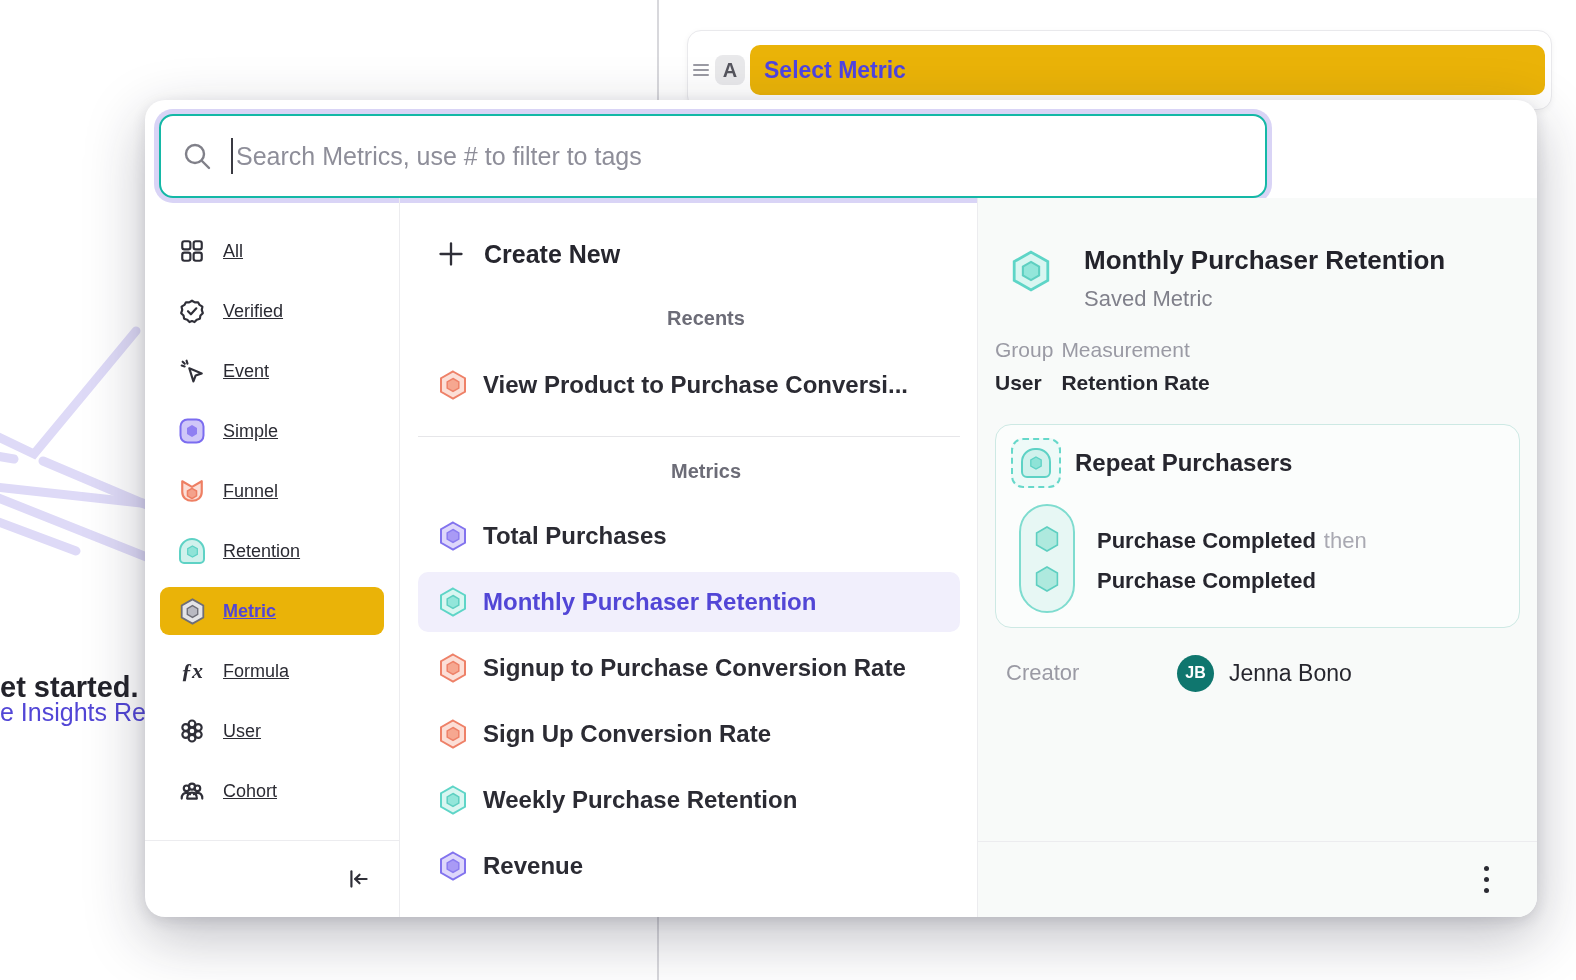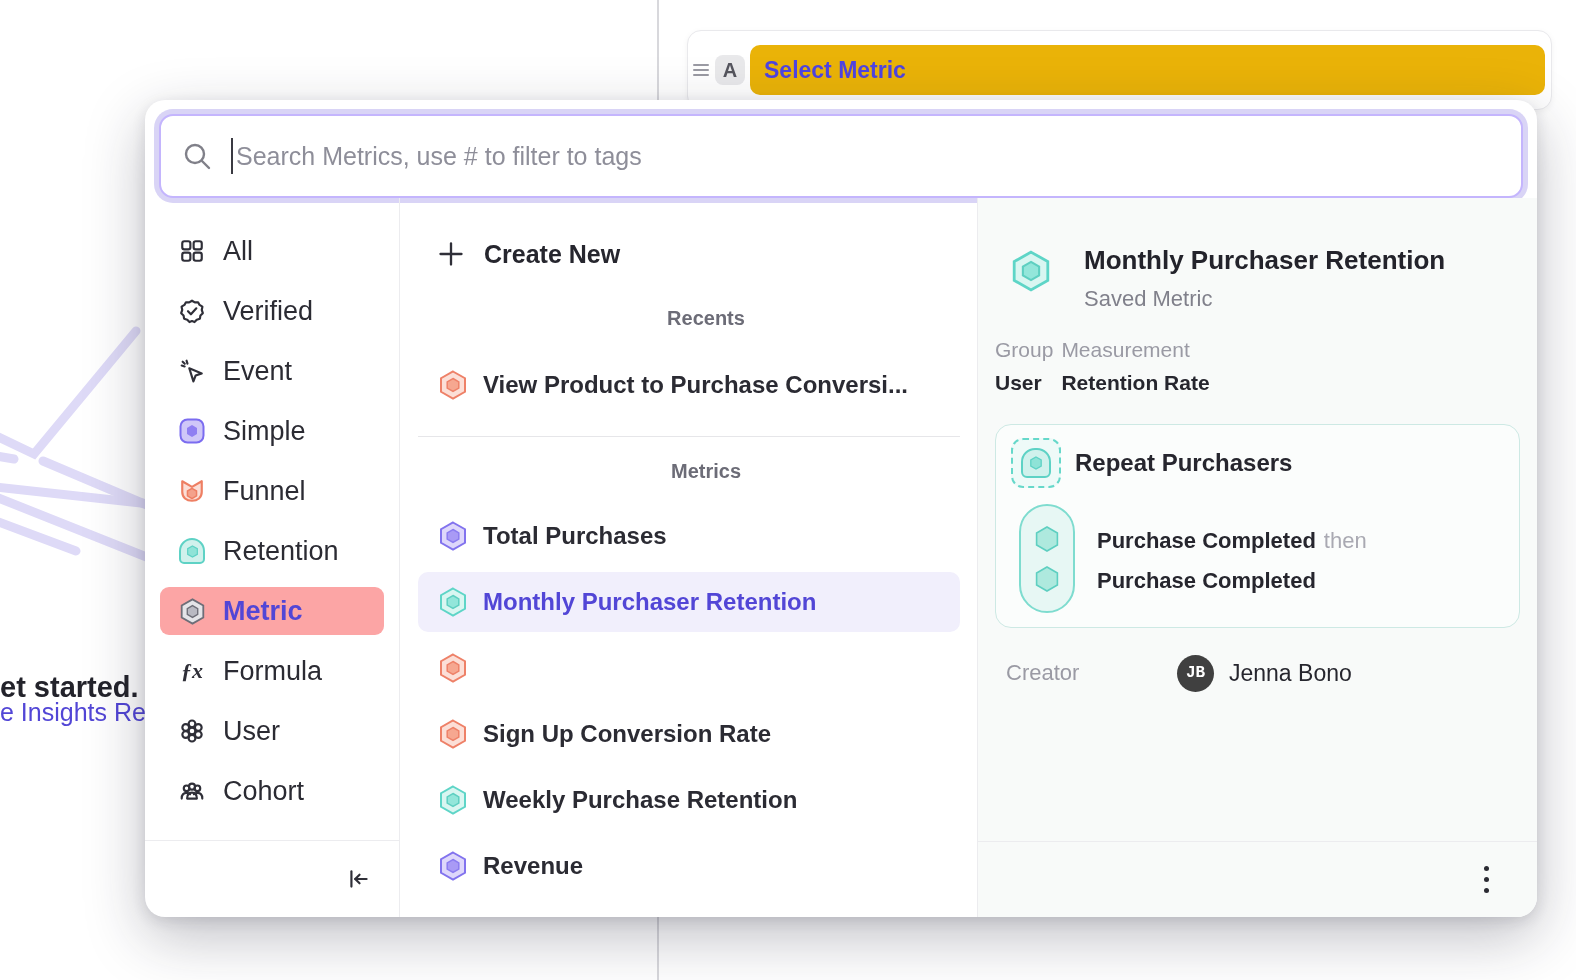--- a/index.html
+++ b/index.html
@@ -19,37 +19,37 @@
   .drag-handle span { display:block; height:2px; background:#9a9aa3; border-radius:1px; }
   .a-badge { width:30px; height:30px; border-radius:8px; background:#e9e9eb; color:#55555e;
     font-size:20px; font-weight:700; display:flex; align-items:center; justify-content:center; margin-right:5px; }
   .metric-pill { flex:1; height:50px; background:#eab308; border-radius:10px; display:flex; align-items:center;
     padding-left:14px; color:#4f44e0; font-size:23px; font-weight:600; }
 
   
   .modal { position:absolute; left:145px; top:100px; width:1392px; height:817px; background:#ffffff;
     border-radius:20px; box-shadow:0 20px 60px rgba(30,30,50,0.28), 0 4px 14px rgba(30,30,50,0.12); overflow:hidden; }
 
-  .search-wrap { position:absolute; left:14px; top:14px; width:1364px; height:84px;
-    border:2px solid #c4b5fd; border-radius:14px; box-shadow:0 0 0 5px #d9d4f6;
+  .search-wrap { position:absolute; left:14px; top:14px; width:1108px; height:84px;
+    border:2px solid #14b8a6; border-radius:14px; box-shadow:0 0 0 5px #d9d4f6;
     display:flex; align-items:center; padding:0 20px; background:#fff; }
   .search-wrap svg { flex:none; margin-right:18px; }
   .search-caret { width:2px; height:36px; background:#3a3a42; margin-right:3px; flex:none; }
   .search-input { border:none; outline:none; flex:1; font-size:25px; color:#26262e; font-family:inherit; background:transparent; }
   .search-input::placeholder { color:#8e8e99; }
 
   .columns { position:absolute; left:0; top:98px; width:1392px; height:719px; display:flex; }
 
   
   .sidebar { width:255px; height:719px; position:relative; border-right:1px solid #ececef; }
   .side-list { padding-top:29px; display:flex; flex-direction:column; gap:12px; }
   .side-item { height:48px; margin:0 15px; border-radius:9px; display:flex; align-items:center; padding-left:18px; cursor:pointer; }
   .side-item .ic { width:28px; display:flex; justify-content:center; margin-right:17px; flex:none; }
-  .side-item .lbl { font-size:27px; font-weight:500; color:#2b2b33; }
-  .side-item.selected { background:#fca5a5; }
+  .side-item .lbl { font-size:18px; font-weight:500; color:#2b2b33;text-decoration:underline; }
+  .side-item.selected { background:#eab308; }
   .side-item.selected .lbl { color:#5246d6; font-weight:600; }
   .side-footer { position:absolute; left:0; bottom:0; width:255px; height:77px; border-top:1px solid #ececef;
     display:flex; align-items:center; justify-content:flex-end; padding-right:28px; }
 
   
   .mid { width:578px; height:719px; border-right:1px solid #ececef; padding:28px 0 0 18px;text-align:center; }
   .create-row { height:56px; display:flex; align-items:center; cursor:pointer; }
   .create-row .plus { width:30px; margin:0 18px 0 18px; display:flex; justify-content:center; }
   .create-row .lbl { font-size:25px; font-weight:600; }
   .section-label { margin:25px 0 0 17px; font-size:20px; font-weight:600; color:#6c6c77; }
@@ -86,22 +86,22 @@
   .arch { width:30px; height:30px; border:2px solid #5ed2c5; border-radius:14px 14px 6px 6px; background:#d0f1ec;
     display:flex; align-items:center; justify-content:center; }
   .def-title { font-size:24px; font-weight:700; margin-left:14px; color:#26262e; }
   .capsule { position:absolute; left:23px; top:79px; width:56px; height:109px; border:2px solid #7edccf;
     border-radius:30px; background:#e7f7f4; display:flex; flex-direction:column; align-items:center; justify-content:center; gap:10px; }
   .def-steps { position:absolute; left:101px; top:96px; }
   .def-steps .row { font-size:22px; font-weight:600; color:#26262e; height:40px; display:flex; align-items:center; }
   .def-steps .then { color:#a9a9b2; font-weight:400; margin-left:8px; }
   .creator-row { position:absolute; left:28px; top:455px; width:520px; height:40px; display:flex; align-items:center; }
   .creator-k { font-size:22px; font-weight:500; color:#9a9aa4; width:130px; }
-  .avatar { width:37px; height:37px; border-radius:50%; background:#404040; color:#ffffff; font-weight:700;
-    font-size:16px; display:flex; align-items:center; justify-content:center; margin-left:41px;font-family:Liberation Mono, monospace; }
+  .avatar { width:37px; height:37px; border-radius:50%; background:#0f766e; color:#ffffff; font-weight:700;
+    font-size:16px; display:flex; align-items:center; justify-content:center; margin-left:41px; }
   .creator-name { font-size:23px; color:#26262e; margin-left:15px; }
   .d-footer { position:absolute; left:0; bottom:0; width:559px; height:76px; border-top:1px solid #ececef;
     display:flex; align-items:center; justify-content:flex-end; padding-right:42px; }
   .kebab { display:flex; flex-direction:column; gap:6px; cursor:pointer; padding:6px; }
   .kebab span { width:5px; height:5px; border-radius:50%; background:#2b2b33; }
 
   .icon-stroke { stroke:#2f2f38; fill:none; stroke-width:2; stroke-linecap:round; stroke-linejoin:round; }
   .fx { font-size:22px; font-style:italic; font-weight:600; font-family:"Liberation Serif", serif; color:#2f2f38; }
 </style>
 </head>
@@ -334,20 +334,21 @@
           <span class="lbl">Monthly Purchaser Retention</span>
         </div>
 
         <div class="m-item">
           <span class="ic">
             <svg class="hex hex-coral" width="30" height="30" viewBox="0 0 30 30">
               <polygon class="o" points="15,1.5 27,8.25 27,21.75 15,28.5 3,21.75 3,8.25"></polygon>
               <polygon class="i" points="15,8.5 20.8,11.9 20.8,18.1 15,21.5 9.2,18.1 9.2,11.9"></polygon>
               </svg>
             </span>
+          <span class="lbl">Signup to Purchase Conversion Rate</span>
         </div>
 
         <div class="m-item">
           <span class="ic">
             <svg class="hex hex-coral" width="30" height="30" viewBox="0 0 30 30">
               <polygon class="o" points="15,1.5 27,8.25 27,21.75 15,28.5 3,21.75 3,8.25"></polygon>
               <polygon class="i" points="15,8.5 20.8,11.9 20.8,18.1 15,21.5 9.2,18.1 9.2,11.9"></polygon>
               </svg>
             </span>
           <span class="lbl">Sign Up Conversion Rate</span>

